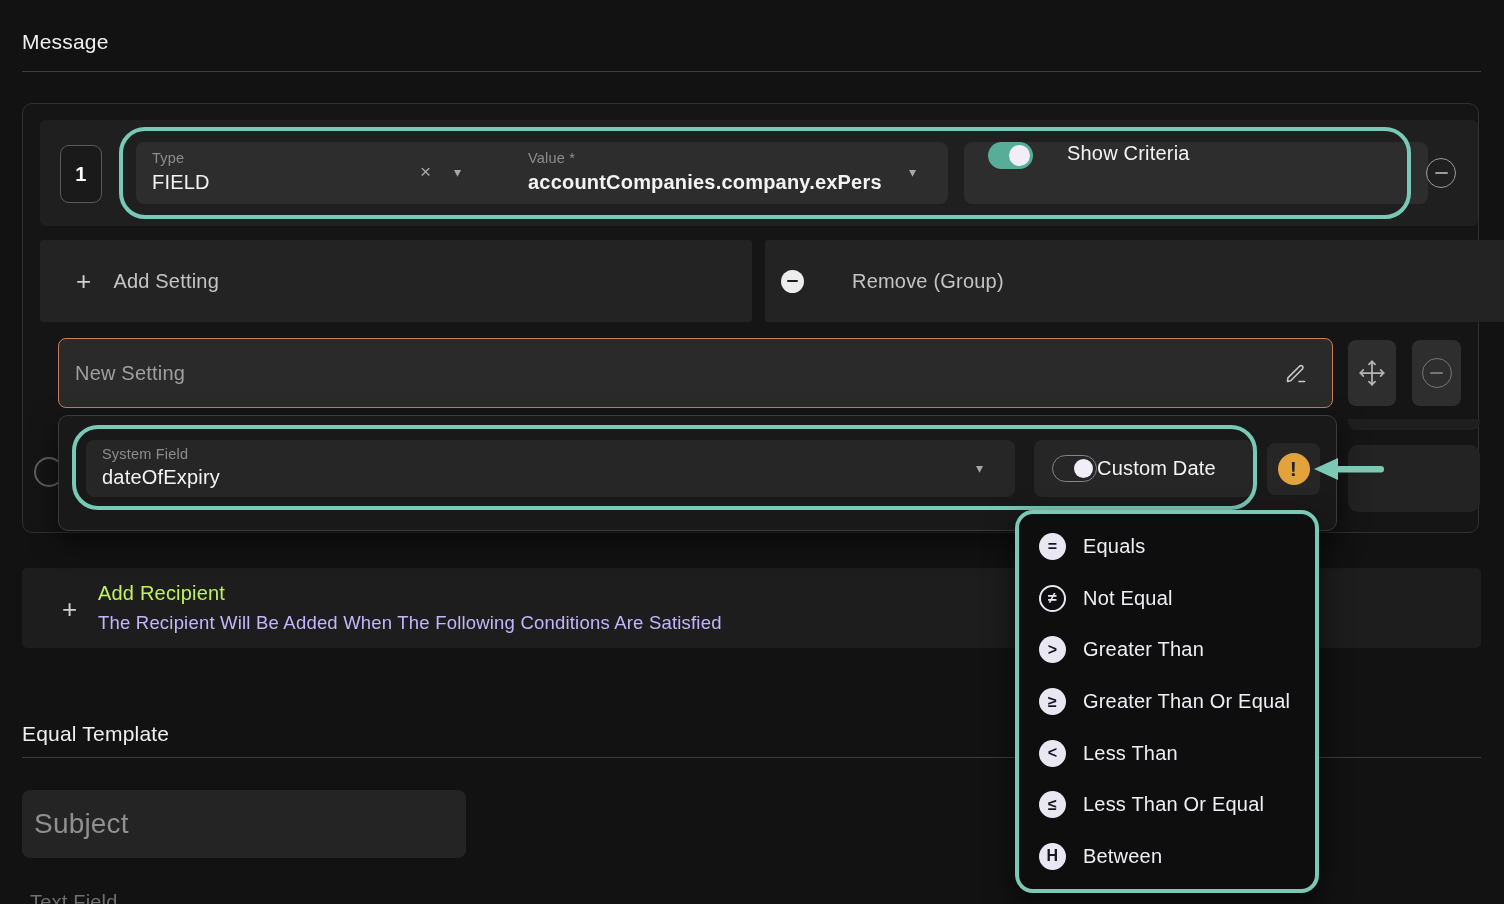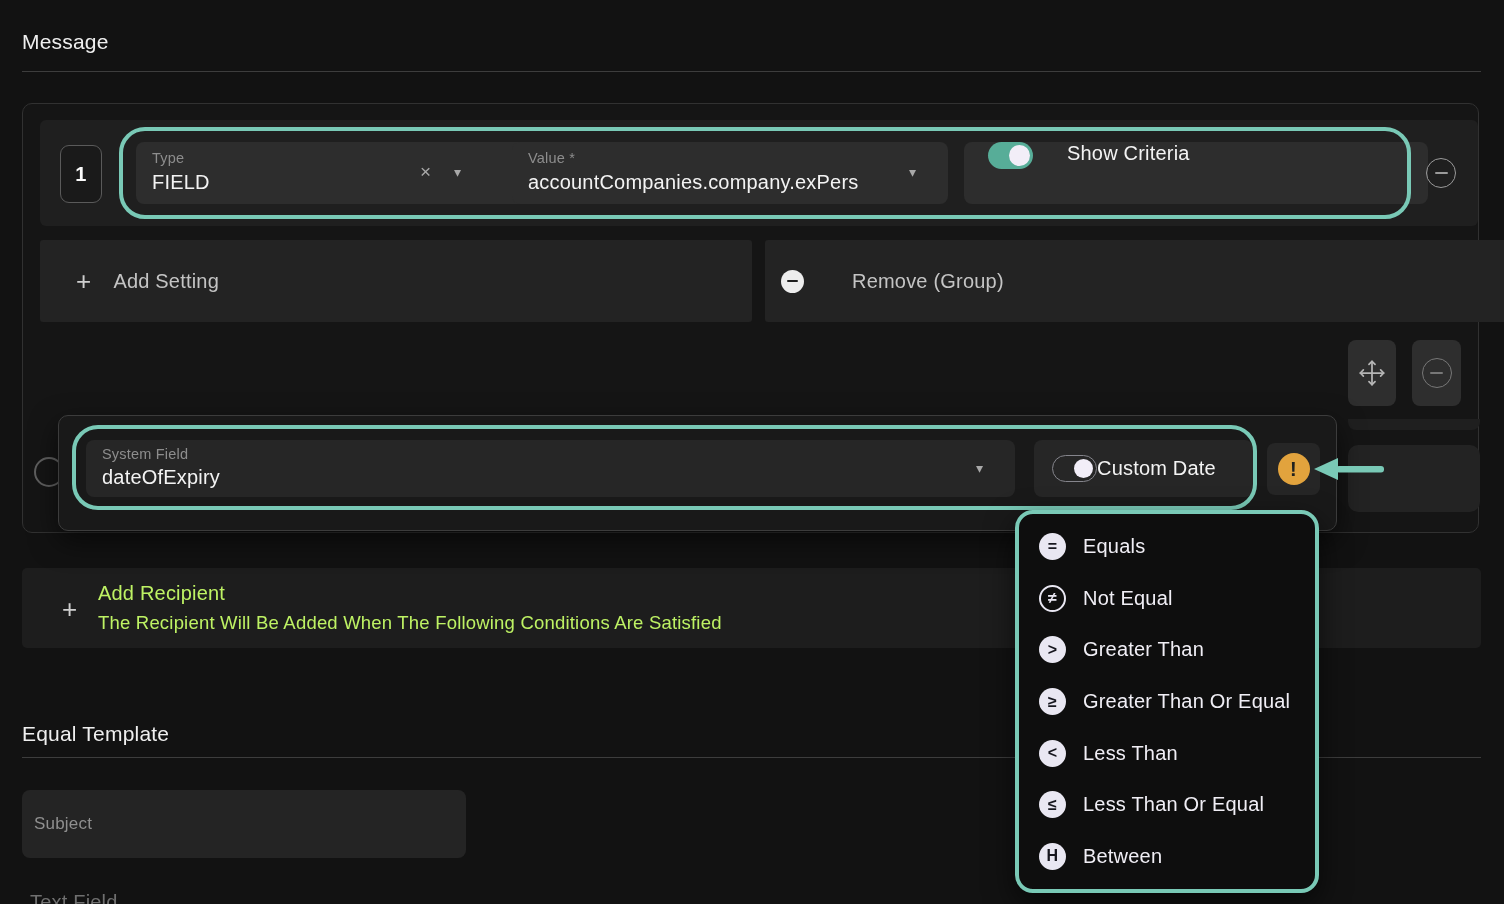--- a/index.html
+++ b/index.html
@@ -36,21 +36,21 @@
 
   .dd-box{ background:#2d2d2d; border-radius:8px; z-index:2; }
   .dd-label{ position:absolute; left:16px; top:8px; font-size:14.5px; color:#8d8d8d; }
   .dd-value{ position:absolute; left:16px; top:29px; font-size:20px; color:#f3f3f3;
     white-space:nowrap; overflow:hidden; }
   .chev{ position:absolute; font-size:14px; color:#a8a8a8; }
   .type-box{ left:136px; top:142px; width:400px; height:62px; }
   .type-box .clear{ position:absolute; left:284px; top:19px; font-size:19px; color:#a8a8a8; }
   .type-box .chev{ left:318px; top:22px; }
   .value-box{ left:512px; top:142px; width:436px; height:62px; }
-  .value-box .dd-value{ width:355px; }
+  .value-box .dd-value{ width:355px;font-weight:bold; }
   .value-box .chev{ left:397px; top:22px; }
 
   .crit-box{ left:964px; top:142px; width:464px; height:62px; background:#2d2d2d;
     border-radius:8px; z-index:2; display:flex; align-items:flex-start; }
   .toggle-on{ position:relative; margin-left:24px; width:45px; height:27px;
     background:#57ad98; border-radius:14px; flex:0 0 auto; }
   .toggle-on .thumb{ position:absolute; right:3px; top:3px; width:21px; height:21px;
     border-radius:50%; background:#f2eef8; }
   .crit-label{ margin-left:34px; font-size:20px; color:#f3f3f3; }
 
@@ -129,28 +129,28 @@
     display:flex; align-items:center; justify-content:center;
     font-size:16px; font-weight:700; color:#17171f; flex:0 0 auto; line-height:0; }
   .op-icon.outline{ background:transparent; border:2px solid #e9e7f2; color:#e9e7f2; }
   .op-label{ margin-left:17px; font-size:20px; color:#f0eef5; }
 
   
   .add-recipient{ left:22px; top:568px; width:1459px; height:80px; background:#1d1d1d;
     border-radius:5px; z-index:0; }
   .add-recipient .plus-glyph{ position:absolute; left:40px; top:28px; }
   .ar-title{ position:absolute; left:76px; top:14px; font-size:20px; color:#bef264; }
-  .ar-sub{ position:absolute; left:76px; top:44px; font-size:18.5px; color:#bef264; }
+  .ar-sub{ position:absolute; left:76px; top:44px; font-size:18.5px; color:#c4b5fd; }
 
   
   .mt-title{ left:22px; top:722px; font-size:21px; font-weight:500; color:#efefef; }
   .subject-box{ left:22px; top:790px; width:444px; height:68px; background:#242424;
     border-radius:8px; }
   .subject-box input{ position:absolute; left:12px; top:0; width:420px; height:100%;
-    background:transparent; border:none; outline:none; font-size:17px; color:#fdba74;
+    background:transparent; border:none; outline:none; font-size:28px; color:#fdba74;
     font-family:inherit; letter-spacing:.2px; }
   .subject-box input::placeholder{ color:#8f8f8f; opacity:1; }
   .text-field-label{ left:30px; top:891px; font-size:20px; color:#6f6f6f; }
 </style>
 </head>
 <body>
 
 <div class="screen">
 
   <div class="abs page-title">Message</div>
@@ -191,20 +191,27 @@
     <span class="plus-glyph">+</span>
     <span class="bar-label">Add Setting</span>
   </div>
   <div class="abs bar-btn remove-group-bar">
     <span class="minus-filled">
         <span class="bar"></span>
       </span>
     <span class="bar-label">Remove (Group)</span>
   </div>
 
+  <div class="abs new-setting">
+    <input type="text" placeholder="New Setting" style="">
+    <svg class="pen-icon" viewBox="0 0 24 24" fill="none" stroke="#c9c9c9" stroke-width="1.6" stroke-linecap="round" stroke-linejoin="round">
+      <path d="M3.5 20.5l3.2-.8L18.6 7.8a2 2 0 0 0-2.8-2.8L3.9 16.9l-.4 3.6z"></path>
+      <path d="M15 20.5h5.5"></path>
+    </svg>
+  </div>
   <div class="abs sq-btn move-btn">
     <svg width="28" height="28" viewBox="0 0 24 24" fill="none" stroke="#b5b5b5" stroke-width="1.5" stroke-linecap="round" stroke-linejoin="round">
       <path d="M12 2v20M2 12h20"></path>
       <path d="M9.4 4.6L12 2l2.6 2.6M9.4 19.4L12 22l2.6-2.6M4.6 9.4L2 12l2.6 2.6M19.4 9.4L22 12l-2.6 2.6"></path>
     </svg>
   </div>
   <div class="abs sq-btn remove-setting-btn">
     <span class="ring">
         <span class="bar"></span>
       </span>

